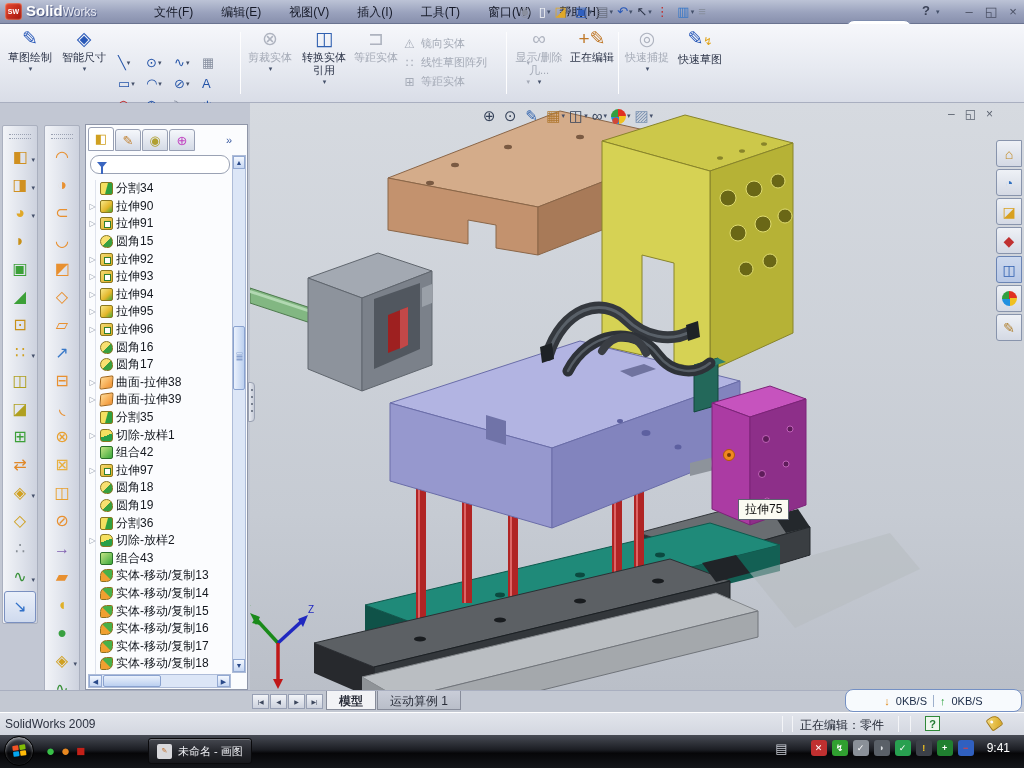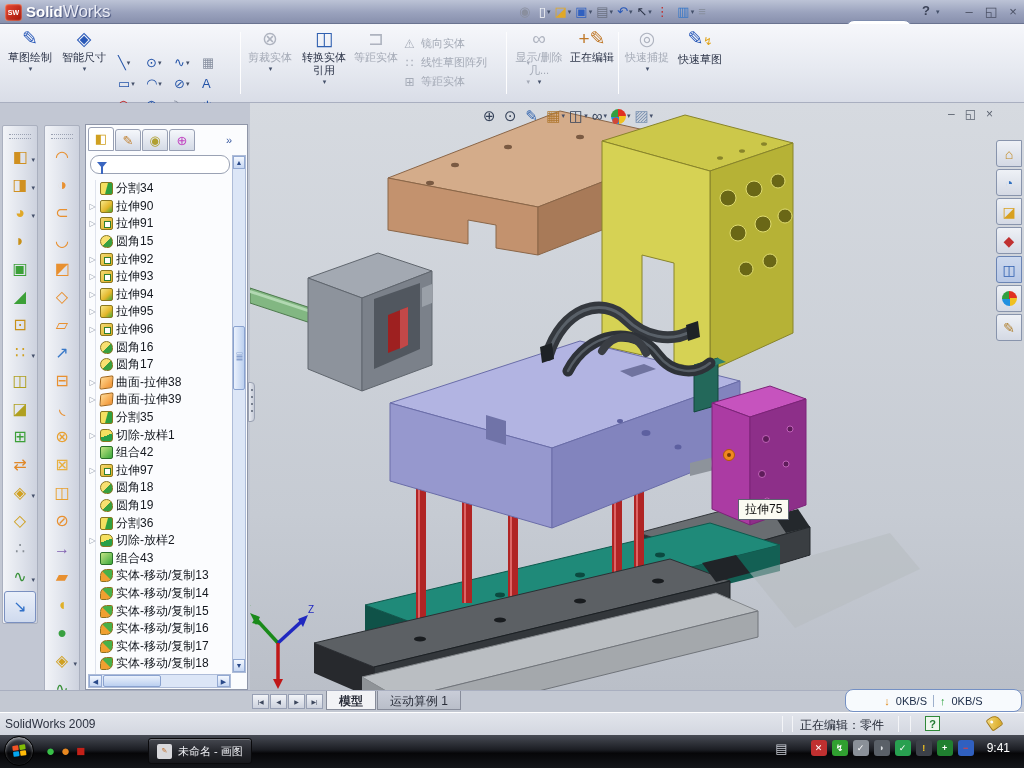--- a/index.html
+++ b/index.html
@@ -7,21 +7,21 @@
   .screen{position:relative;width:1024px;height:768px;overflow:hidden;background:#c2c7d3;}
   .abs{position:absolute;}
   
   .titlebar{position:absolute;left:0;top:0;width:1024px;height:24px;
     background:linear-gradient(#bcc3d6,#9aa2bd 55%,#8890ad);border-bottom:1px solid #6a7390;}
   .logo{position:absolute;left:5px;top:2px;display:flex;align-items:center;gap:4px;}
   .swcube{display:inline-block;width:17px;height:17px;border-radius:3px;
     background:linear-gradient(135deg,#e84a34,#a31208);color:#fff;font-size:7px;font-weight:bold;
     text-align:center;line-height:17px;box-shadow:inset 0 0 2px #ffd;}
   .lg1{font-weight:bold;color:#fff;font-size:15px;text-shadow:1px 1px 1px #44507a;}
-  .lg2{color:#e9ebf5;font-size:17px;text-shadow:1px 1px 1px #44507a;}
+  .lg2{color:#e9ebf5;font-size:12px;text-shadow:1px 1px 1px #44507a;}
   .menubar{position:absolute;left:140px;top:0;height:24px;display:flex;align-items:center;}
   .menu{padding:0 14px;font-size:12px;color:#161a28;cursor:default;}
   .stdbar{position:absolute;left:518px;top:0;height:24px;display:flex;align-items:center;gap:2px;}
   .stdbtn{display:flex;align-items:center;height:20px;padding:0 1px;}
   .stdg{font-size:13px;line-height:20px;}
   .dd,.edd,.vdd,.hdd,.bdd{font-size:7px;color:#44506a;margin-left:1px;}
   .searchbox{position:absolute;left:846px;top:20px;width:66px;height:16px;border:1px solid #7d8cae;
     border-radius:9px;background:#fff;display:flex;align-items:center;padding:0 5px;gap:4px;}
   .mag{width:7px;height:7px;border:1.5px solid #3a66b0;border-radius:50%;position:relative;}
   .mag::after{content:"";position:absolute;left:-4px;top:6px;width:5px;height:1.5px;background:#3a66b0;transform:rotate(35deg);}
@@ -184,20 +184,30 @@
 </head>
 <body>
 
 <div class="screen">
 
   <div class="titlebar">
     <div class="logo">
       <span class="swcube">SW</span>
       <span><span class="lg1">Solid</span><span class="lg2">Works</span></span>
     </div>
+    <div class="menubar">
+
+    <span class="menu">文件(F)</span>
+        <span class="menu">编辑(E)</span>
+        <span class="menu">视图(V)</span>
+        <span class="menu">插入(I)</span>
+        <span class="menu">工具(T)</span>
+        <span class="menu">窗口(W)</span>
+        <span class="menu">帮助(H)</span>
+      </div>
     <div class="stdbar">
 
     <span class="stdbtn">
           <span class="stdg" style="color: rgb(138, 143, 158);">◉</span>
           <span class="dd" style="visibility: hidden;">▾</span>
         </span>
         <span class="stdbtn">
           <span class="stdg" style="color: rgb(248, 249, 252);">▯</span>
           <span class="dd">▾</span>
         </span>

